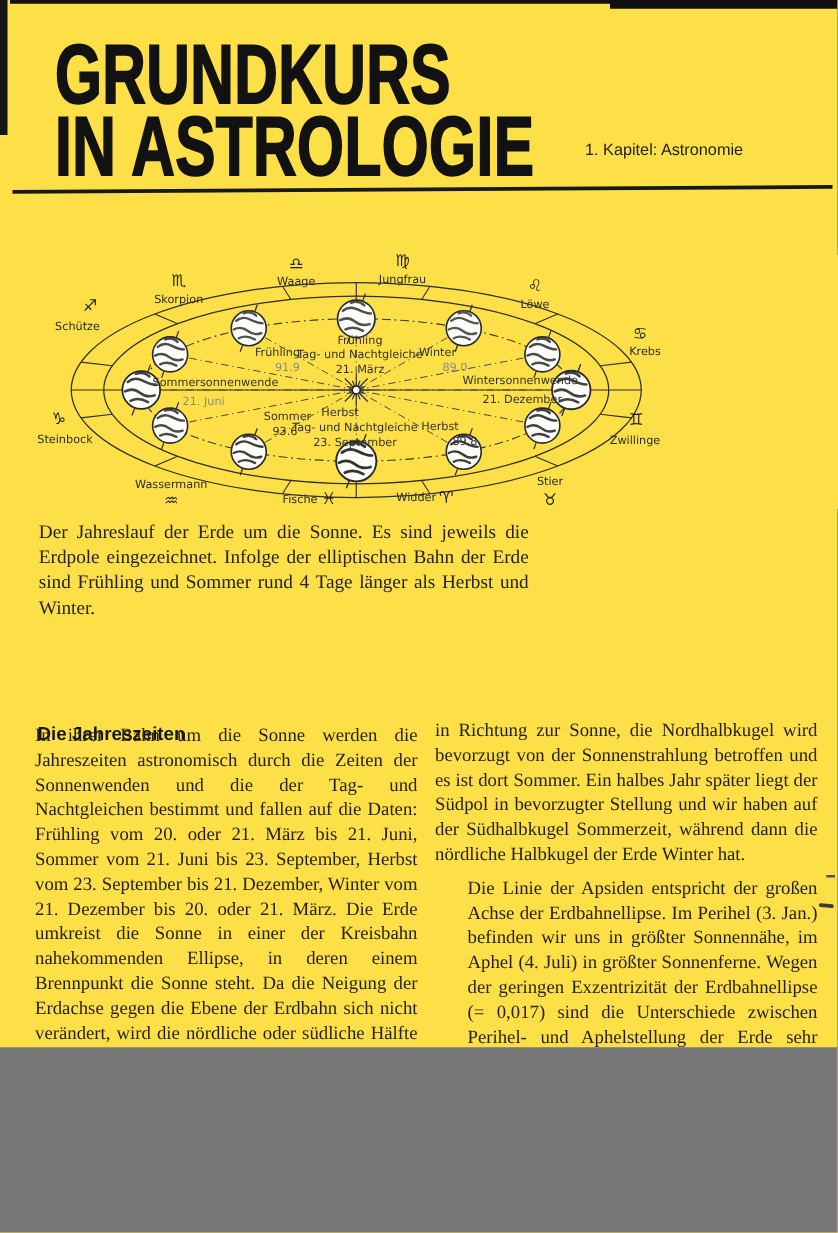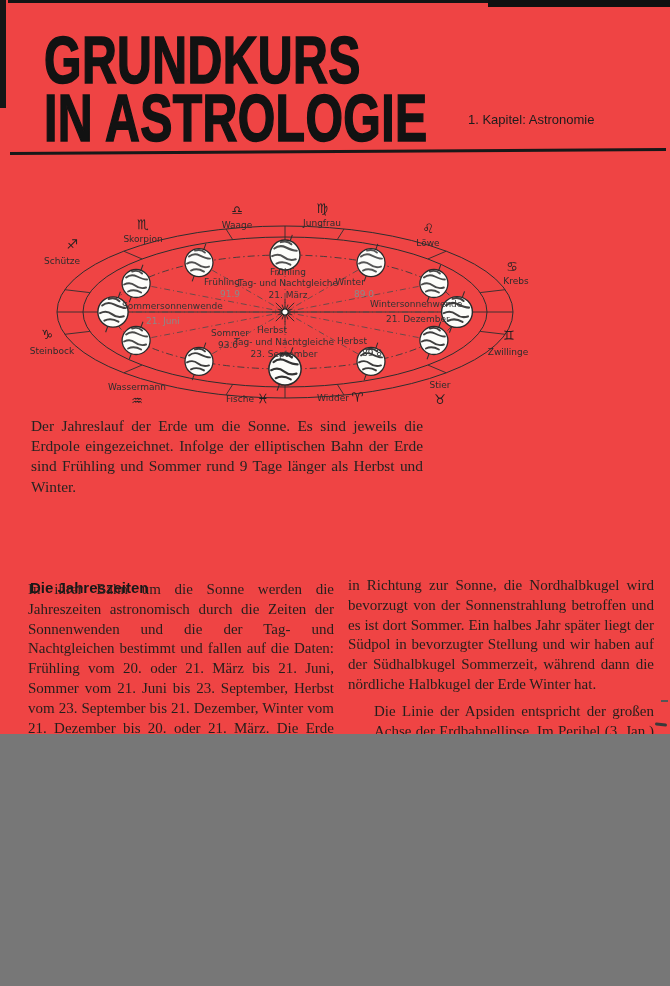--- a/index.html
+++ b/index.html
@@ -1,18 +1,18 @@
 <!DOCTYPE html>
 <html lang="de"><head>
 <meta charset="utf-8">
 <style>
   html,body{margin:0;padding:0;background:#777;}
   .page{
-    position:relative;width:670px;height:734px;margin:0 auto;
-    background:#ef4444;overflow:hidden;
+    position:relative;width:670px;height:838px;margin:0 auto;
+    background:#fde047;overflow:hidden;
     font-family:"Liberation Serif",serif;color:#221f1d;
   }
   
   .scan-top{position:absolute;left:8px;top:0;width:662px;height:3px;background:#141414;}
   .scan-top-right{position:absolute;left:488px;top:0;width:182px;height:7px;background:#101010;}
   .scan-left{position:absolute;left:0;top:0;width:6px;height:108px;background:#161616;}
   .scan-bottom{position:absolute;left:0;top:977px;width:670px;height:9px;background:#dededb;}
   .scan-mark1{position:absolute;left:655px;top:723px;width:12px;height:3px;background:#3a3a3a;border-radius:2px;transform:rotate(6deg);}
   .scan-mark2{position:absolute;left:661px;top:700px;width:7px;height:2px;background:#555;}
   
@@ -221,21 +221,21 @@
       <text class="zglyph anchor-mid" x="440" y="219">♉</text>
 
       <text class="zname anchor-mid" x="240" y="217">Fische</text>
       <text class="zglyph anchor-mid" x="263" y="218">♓</text>
 
       <text class="zname anchor-mid" x="333" y="216">Widder</text>
       <text class="zglyph anchor-mid" x="357" y="217">♈</text>
     </g>
   </svg>
 
-  <div class="fig-caption">Der Jahreslauf der Erde um die Sonne. Es sind je­weils die Erdpole eingezeichnet. Infolge der ellip­tischen Bahn der Erde sind Frühling und Sommer rund 9 Tage länger als Herbst und Winter.</div>
+  <div class="fig-caption">Der Jahreslauf der Erde um die Sonne. Es sind je­weils die Erdpole eingezeichnet. Infolge der ellip­tischen Bahn der Erde sind Frühling und Sommer rund 4 Tage länger als Herbst und Winter.</div>
 
   <div class="heading">Die Jahreszeiten</div>
 
   <div class="col col1">
     <p>In ihrer Bahn um die Sonne werden die Jahreszeiten astronomisch durch die Zeiten der Sonnenwenden und die der Tag- und Nachtgleichen bestimmt und fallen auf die Daten: Frühling vom 20. oder 21. März bis 21. Juni, Sommer vom 21. Juni bis 23. Sep­tember, Herbst vom 23. September bis 21. De­zember, Winter vom 21. Dezember bis 20. oder 21. März. Die Erde umkreist die Sonne in einer der Kreisbahn nahekommenden El­lipse, in deren einem Brennpunkt die Sonne steht. Da die Neigung der Erdachse gegen die Ebene der Erdbahn sich nicht verändert, wird die nördliche oder südliche Hälfte der Erd­kugel im Laufe eines Jahres abwechselnd ein­mal mehr, einmal weniger von den Sonnen­strahlen getroffen. Im Juni zeigt der Nordpol</p>
   </div>
 
   <div class="col col2">
     <p>in Richtung zur Sonne, die Nordhalbkugel wird bevorzugt von der Sonnenstrahlung betroffen und es ist dort Sommer. Ein halbes Jahr später liegt der Südpol in bevorzugter Stellung und wir haben auf der Südhalbkugel Sommerzeit, während dann die nördliche Halbkugel der Erde Winter hat.</p>
     <p class="p2">Die Linie der Apsiden entspricht der großen Achse der Erdbahnellipse. Im Perihel (3. Jan.) befinden wir uns in größter Sonnennähe, im Aphel (4. Juli) in größter Sonnenferne. We­gen der geringen Exzentrizität der Erdbahn­ellipse (= 0,017) sind die Unterschiede zwi­schen Perihel- und Aphelstellung der Erde sehr gering und klimatisch völlig bedeutungs­los. Die Entfernung der Erde von der Sonne im Perihel beträgt 147.1 Millionen Kilometer und die Aphelentfernung 152.1 Millionen Kilometer.</p>

